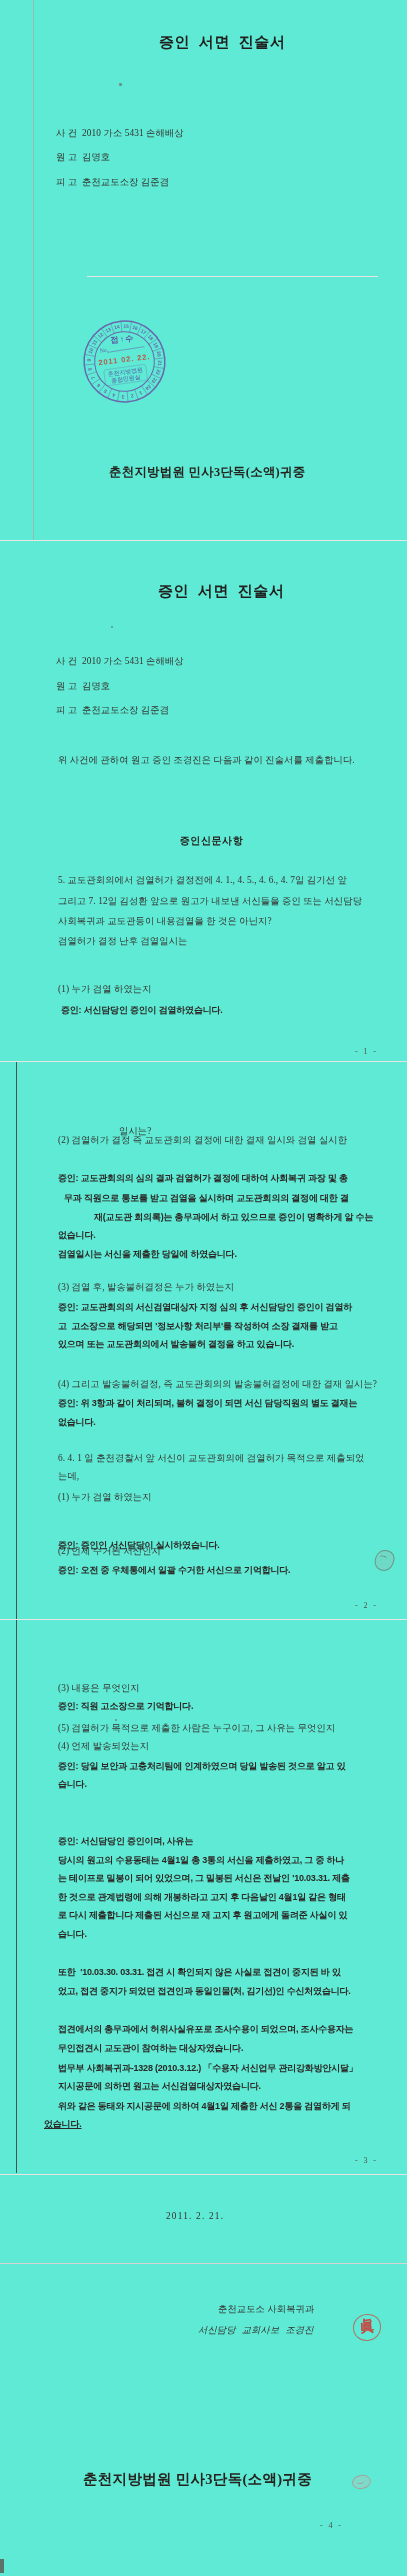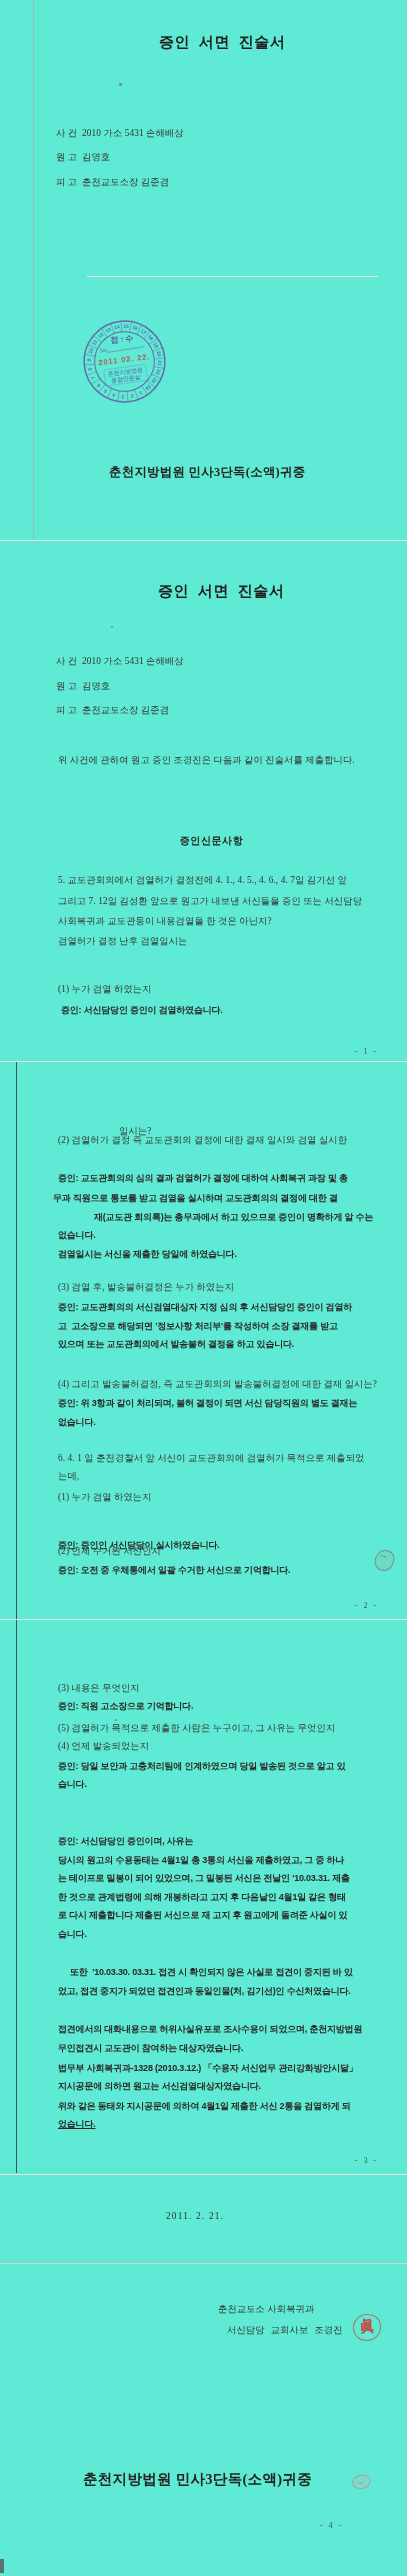--- a/index.html
+++ b/index.html
@@ -140,21 +140,21 @@
   <div class="ln" style="top:895px; left:58px;">그리고 7. 12일 김성환 앞으로 원고가 내보낸 서신들을 증인 또는 서신담당</div>
   <div class="ln" style="top:915px; left:58px;">사회복귀과 교도관등이 내용검열을 한 것은 아닌지?</div>
   <div class="ln" style="top:935px; left:58px;">검열허가 결정 난후 검열일시는</div>
   <div class="ln" style="top:983px; left:58px;">(1) 누가 검열 하였는지</div>
   <div class="ln ans" style="top:1004px; left:61px;">증인: 서신담당인 증인이 검열하였습니다.</div>
   <div class="ln pageno" style="top:1046px; left:355px;">- 1 -</div>
 
   <div class="ln" style="top:1134px; left:58px;">(2) 검열허가 결정 즉 교도관회의 결정에 대한 결재 일시와 검열 실시한</div>
   <div class="ln" style="top:1125px; left:72px;margin-left:47px;">일시는?</div>
   <div class="ln ans" style="top:1172px; left:58px;">증인: 교도관회의의 심의 결과 검열허가 결정에 대하여 사회복귀 과장 및 총</div>
-  <div class="ln ans" style="top:1192px; left:53px;">무과 직원으로 통보를 받고 검열을 실시하며 교도관회의의 결정에 대한 결</div>
+  <div class="ln ans" style="top:1192px; left:64px;">무과 직원으로 통보를 받고 검열을 실시하며 교도관회의의 결정에 대한 결</div>
   <div class="ln ans" style="top:1211px; left:58px;margin-left:36px;">재(교도관 회의록)는 총무과에서 하고 있으므로 증인이 명확하게 알 수는</div>
   <div class="ln ans" style="top:1229px; left:58px;">없습니다.</div>
   <div class="ln ans" style="top:1248px; left:58px;">검열일시는 서신을 제출한 당일에 하였습니다.</div>
 
   <div class="ln" style="top:1281px; left:58px;">(3) 검열 후, 발송불허결정은 누가 하였는지</div>
   <div class="ln ans" style="top:1301px; left:58px;">증인: 교도관회의의 서신검열대상자 지정 심의 후 서신담당인 증인이 검열하</div>
   <div class="ln ans" style="top:1320px; left:58px;">고  고소장으로 해당되면 '정보사항 처리부'를 작성하여 소장 결재를 받고</div>
   <div class="ln ans" style="top:1338px; left:58px;">있으며 또는 교도관회의에서 발송불허 결정을 하고 있습니다.</div>
 
   <div class="ln" style="top:1378px; left:58px;">(4) 그리고 발송불허결정, 즉 교도관회의의 발송불허결정에 대한 결재 일시는?</div>
@@ -174,32 +174,32 @@
   <div class="ln" style="top:1740px; left:58px;">(4) 언제 발송되었는지</div>
   <div class="ln ans" style="top:1760px; left:58px;">증인: 당일 보안과 고충처리팀에 인계하였으며 당일 발송된 것으로 알고 있</div>
   <div class="ln ans" style="top:1778px; left:58px;">습니다.</div>
   <div class="ln" style="top:1722px; left:58px;">(5) 검열허가 목적으로 제출한 사람은 누구이고, 그 사유는 무엇인지</div>
   <div class="ln ans" style="top:1835px; left:58px;">증인: 서신담당인 증인이며, 사유는</div>
   <div class="ln ans" style="top:1854px; left:58px;">당시의 원고의 수용동태는 4월1일 총 3통의 서신을 제출하였고, 그 중 하나</div>
   <div class="ln ans" style="top:1872px; left:58px;">는 테이프로 밀봉이 되어 있었으며, 그 밀봉된 서신은 전날인 '10.03.31. 제출</div>
   <div class="ln ans" style="top:1891px; left:58px;">한 것으로 관계법령에 의해 개봉하라고 고지 후 다음날인 4월1일 같은 형태</div>
   <div class="ln ans" style="top:1909px; left:58px;">로 다시 제출합니다 제출된 서신으로 재 고지 후 원고에게 돌려준 사실이 있</div>
   <div class="ln ans" style="top:1928px; left:58px;">습니다.</div>
-  <div class="ln ans" style="top:1966px; left:58px;margin-left:12px;">또한  '10.03.30. 03.31. 접견 시 확인되지 않은 사실로 접견이 중지된 바 있</div>
+  <div class="ln ans" style="top:1966px; left:58px;">또한  '10.03.30. 03.31. 접견 시 확인되지 않은 사실로 접견이 중지된 바 있</div>
   <div class="ln ans" style="top:1985px; left:58px;">었고, 접견 중지가 되었던 접견인과 동일인물(처, 김기선)인 수신처였습니다.</div>
-  <div class="ln ans" style="top:2023px; left:58px;">접견에서의 대화내용으로 허위사실유포로 조사수용이 되었으며, 춘천지방법원</div>
+  <div class="ln ans" style="top:2023px; left:58px;">접견에서의 총무과에서 허위사실유포로 조사수용이 되었으며, 조사수용자는</div>
   <div class="ln ans" style="top:2042px; left:58px;text-align:right;">무인접견시 교도관이 참여하는 대상자였습니다.</div>
   <div class="ln ans" style="top:2062px; left:58px;">법무부 사회복귀과-1328 (2010.3.12.) 「수용자 서신업무 관리강화방안시달」</div>
   <div class="ln ans" style="top:2080px; left:58px;">지시공문에 의하면 원고는 서신검열대상자였습니다.</div>
   <div class="ln ans" style="top:2100px; left:58px;">위와 같은 동태와 지시공문에 의하여 4월1일 제출한 서신 2통을 검열하게 되</div>
-  <div class="ln ans" style="top:2118px; left:58px;text-decoration:underline;">었습니다.</div>
+  <div class="ln ans" style="top:2118px; left:44px;text-decoration:underline;">었습니다.</div>
   <div class="ln pageno" style="top:2155px; left:355px;">- 3 -</div>
 
   <div class="ln" style="top:2210px; left:166px; letter-spacing:1.2px;">2011. 2. 21.</div>
 
   <div class="ln" style="top:2303px; left:218px;">춘천교도소 사회복귀과</div>
-  <div class="ln" style="top:2324px; left:227px; word-spacing:3.7px;">서신담당 교회사보 조경진</div>
+  <div class="ln" style="top:2324px; left:198px; word-spacing:3.7px;font-style:italic;">서신담당 교회사보 조경진</div>
   <div class="seal">眞</div>
   <div class="ln heading-big" style="top:2473px; left:83px;">춘천지방법원 민사3단독(소액)귀중</div>
   <div class="ln pageno" style="top:2520px; left:320px;">- 4 -</div>
 
 </div>
 
 
 </body></html>

